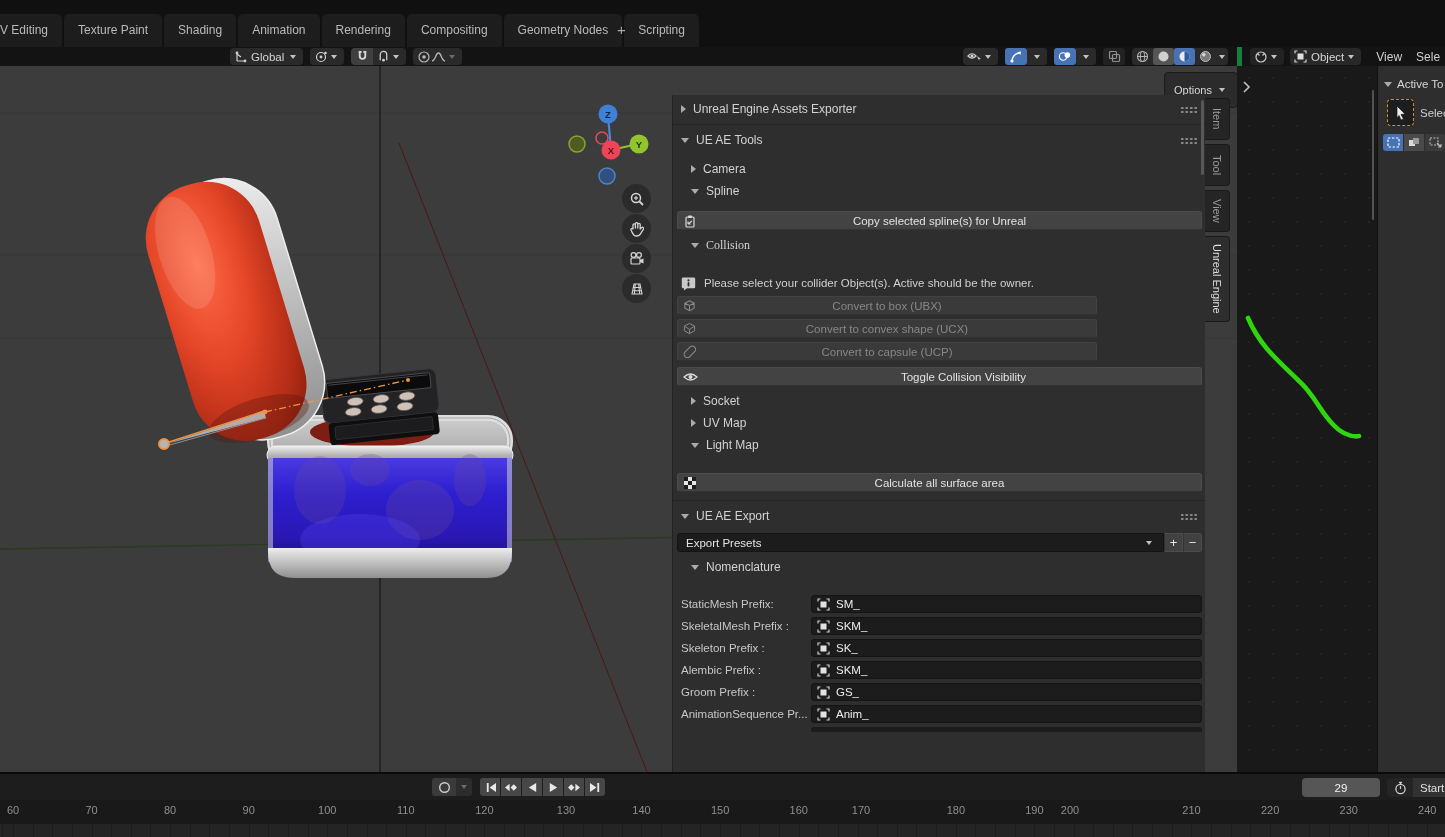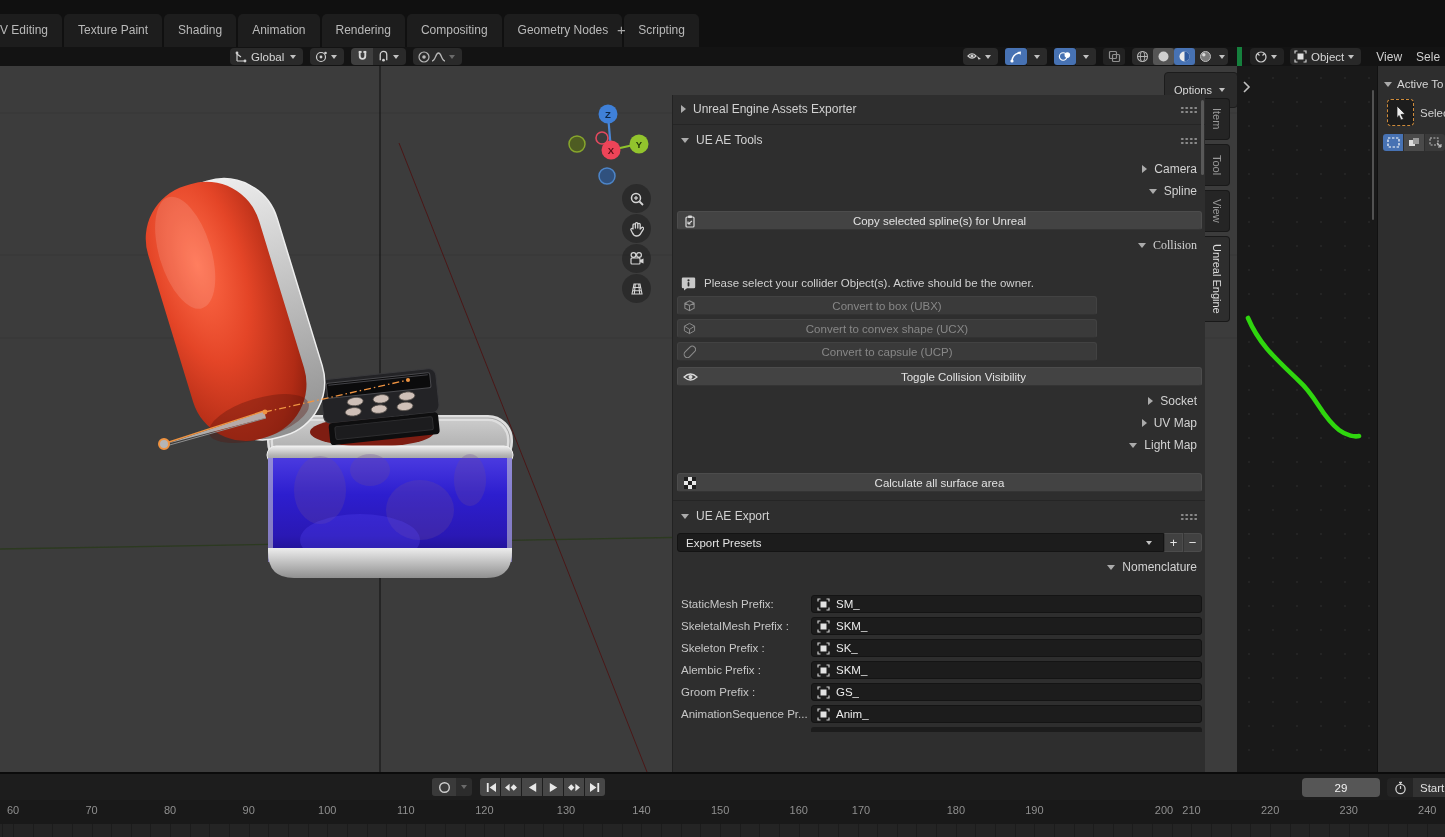--- a/index.html
+++ b/index.html
@@ -33,21 +33,21 @@
   .navbtn { position:absolute; width:29px; height:29px; border-radius:50%; background:rgba(30,30,30,.55);
             display:flex; align-items:center; justify-content:center; }
   #options-btn { position:absolute; left:1164px; top:6px; width:74px; height:36px; background:#2b2b2b;
                  border:1px solid #1c1c1c; border-radius:4px; color:#d8d8d8; font-size:11px;
                  display:flex; align-items:center; justify-content:center; gap:4px; }
 
   
   #npanel { position:absolute; left:672px; top:29px; width:533px; height:774px; background:#2e2e2e; border-left:1px solid #222; color:#cfcfcf; font-size:12px; overflow:hidden; }
   .sect-row { display:flex; align-items:center; height:22px; padding:0 8px; gap:7px; }
   .sect-row .lbl { color:#d2d2d2; }
-  .sub { padding-left:2px;justify-content:flex-end; }
+  .sub { padding-left:18px; }
   .tri-r { width:0; height:0; border-top:4px solid transparent; border-bottom:4px solid transparent; border-left:5px solid #ababab; }
   .tri-d { width:0; height:0; border-left:4px solid transparent; border-right:4px solid transparent; border-top:5px solid #ababab; }
   .dots { margin-left:auto; width:17px; height:7px; background-image:radial-gradient(#8f8f8f 1px, transparent 1.3px); background-size:4.5px 4px; }
   .sep { height:1px; background:#252525; margin:4px 0; }
   .pbtn { position:relative; height:19px; margin:0 3px 4px 4px; background:#434343; border:1px solid #4c4c4c; border-bottom-color:#343434;
           border-radius:3px; color:#e2e2e2; font-size:11.5px; display:flex; align-items:center; justify-content:center; }
   .pbtn .bicon { position:absolute; left:5px; top:2px; display:flex; }
   .pbtn.disabled { background:#3a3a3a; border-color:#424242; border-bottom-color:#323232; color:#878787; width:420px; }
   .pbtn.disabled .bicon { opacity:.55; }
   .info-row { display:flex; align-items:center; gap:8px; padding:0 8px; height:20px; color:#d0d0d0; font-size:11.5px; }
@@ -719,21 +719,21 @@
         <span class="tick-label" style="left: 327.28px;">100</span>
         <span class="tick-label" style="left: 405.85px;">110</span>
         <span class="tick-label" style="left: 484.42px;">120</span>
         <span class="tick-label" style="left: 566px;">130</span>
         <span class="tick-label" style="left: 641.56px;">140</span>
         <span class="tick-label" style="left: 720.13px;">150</span>
         <span class="tick-label" style="left: 798.7px;">160</span>
         <span class="tick-label" style="left: 861px; text-align: right;">170</span>
         <span class="tick-label" style="left: 955.84px;">180</span>
         <span class="tick-label" style="left: 1034.41px;">190</span>
-        <span class="tick-label" style="left: 1164px; text-align: right;">200</span>
+        <span class="tick-label" style="left: 1070px; text-align: right;">200</span>
         <span class="tick-label" style="left: 1191.55px;">210</span>
         <span class="tick-label" style="left: 1270.12px;">220</span>
         <span class="tick-label" style="left: 1348.69px;">230</span>
         <span class="tick-label" style="left: 1427.26px;">240</span>
       </div>
     <div id="tl-track"></div>
   </div>
 
 </div>
 

